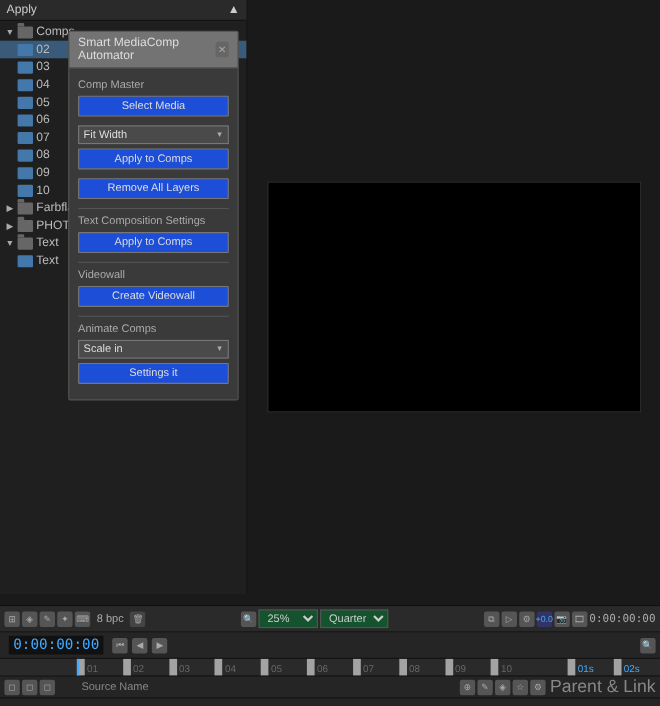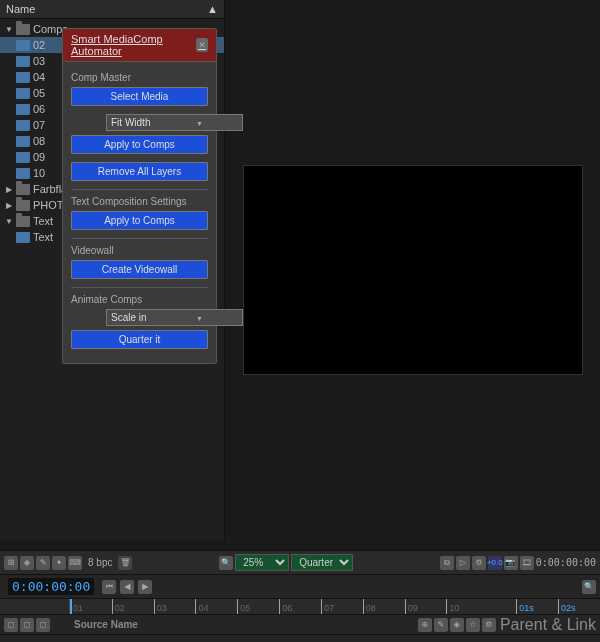--- a/index.html
+++ b/index.html
@@ -98,29 +98,28 @@
       position: absolute;
       left: 62px; top: 28px;
       width: 155px;
       background: #3a3a3a;
       border: 1px solid #555;
       z-index: 10;
       border-radius: 2px;
     }
 
     .plugin-header {
-      background: #7f1d1d;
+      background: #737373;
       padding: 4px 8px;
       font-size: 11px;
       color: #ddd;
       display: flex;
       align-items: center;
       justify-content: space-between;
       border-bottom: 1px solid #555;
-      text-decoration: underline;
     }
 
     .plugin-close {
       width: 14px; height: 14px;
       background: #666;
       border-radius: 2px;
       display: flex; align-items: center; justify-content: center;
       font-size: 9px; color: #aaa;
       cursor: pointer;
     }
@@ -165,21 +164,20 @@
     }
     .select-wrapper select {
       width: 100%;
       background: #4a4a4a;
       border: 1px solid #777;
       color: #ddd;
       font-size: 10px;
       padding: 2px 16px 2px 4px;
       cursor: pointer;
       appearance: none;
-      margin-left: 35px;
       -webkit-appearance: none;
     }
 
     .section-divider {
       height: 1px;
       background: #555;
       margin: 6px 0;
     }
 
     
@@ -236,21 +234,21 @@
       font-size: 10px;
       padding: 1px 3px;
     }
 
     .ruler-segment {
       display: flex;
       align-items: flex-end;
       font-size: 9px;
       color: #666;
       flex: 1;
-      border-left: 1px solid #a3a3a3;
+      border-left: 7px solid #a3a3a3;
       padding-left: 2px;
       padding-bottom: 1px;
       height: 100%;
     }
 
     .small-icon {
       width: 14px; height: 14px;
       background: #555;
       border-radius: 2px;
       display: flex; align-items: center; justify-content: center;
@@ -263,21 +261,21 @@
       display: flex;
       align-items: center;
       gap: 2px;
     }
   </style>
 </head>
 <body>
 
 <div class="left-panel">
   <div class="panel-header">
-    <span>Name</span>
+    <span>Apply</span>
     <span style="cursor:pointer;">▲</span>
   </div>
   <div class="tree-area">
 
     <div class="tree-item">
       <span class="expand-icon">▼</span>
       <span class="folder-icon"></span>
       <span>Comps</span>
     </div>
 
@@ -375,21 +373,21 @@
 
     <div class="section-label">Animate Comps</div>
     <div class="select-wrapper">
       <select>
         <option>Scale in</option>
         <option>Scale out</option>
         <option>Fade in</option>
         <option>Fade out</option>
       </select>
     </div>
-    <button class="plugin-btn">Quarter it</button>
+    <button class="plugin-btn">Settings it</button>
   </div>
 </div>
 
 <div class="preview-area">
   <div class="preview-canvas"></div>
 </div>
 
 <div class="bottom-toolbar">
 
   <div class="timeline-controls">
@@ -458,21 +456,21 @@
       <div style="position:absolute; left:0; top:0; width:2px; height:100%; background:#4af; z-index:5;"></div>
     </div>
   </div>
 
   <div style="height:20px; background:#252525; border-bottom:1px solid #111; display:flex; align-items:center; padding:0 4px; gap:4px;">
     <div style="width:66px; display:flex; align-items:center; gap:2px;">
       <div class="small-icon">◻</div>
       <div class="small-icon">◻</div>
       <div class="small-icon">◻</div>
     </div>
-    <span style="font-size:10px;color:#888;flex:1;font-weight:bold;">Source Name</span>
+    <span style="font-size:10px;color:#888;flex:1;">Source Name</span>
     <div class="ctrl-group">
       <div class="small-icon">⊕</div>
       <div class="small-icon">✎</div>
       <div class="small-icon">◈</div>
       <div class="small-icon">☆</div>
       <div class="small-icon">⚙</div>
     </div>
     <span style="font-size:16px;color:#888;">Parent &amp; Link</span>
   </div>
 </div>

